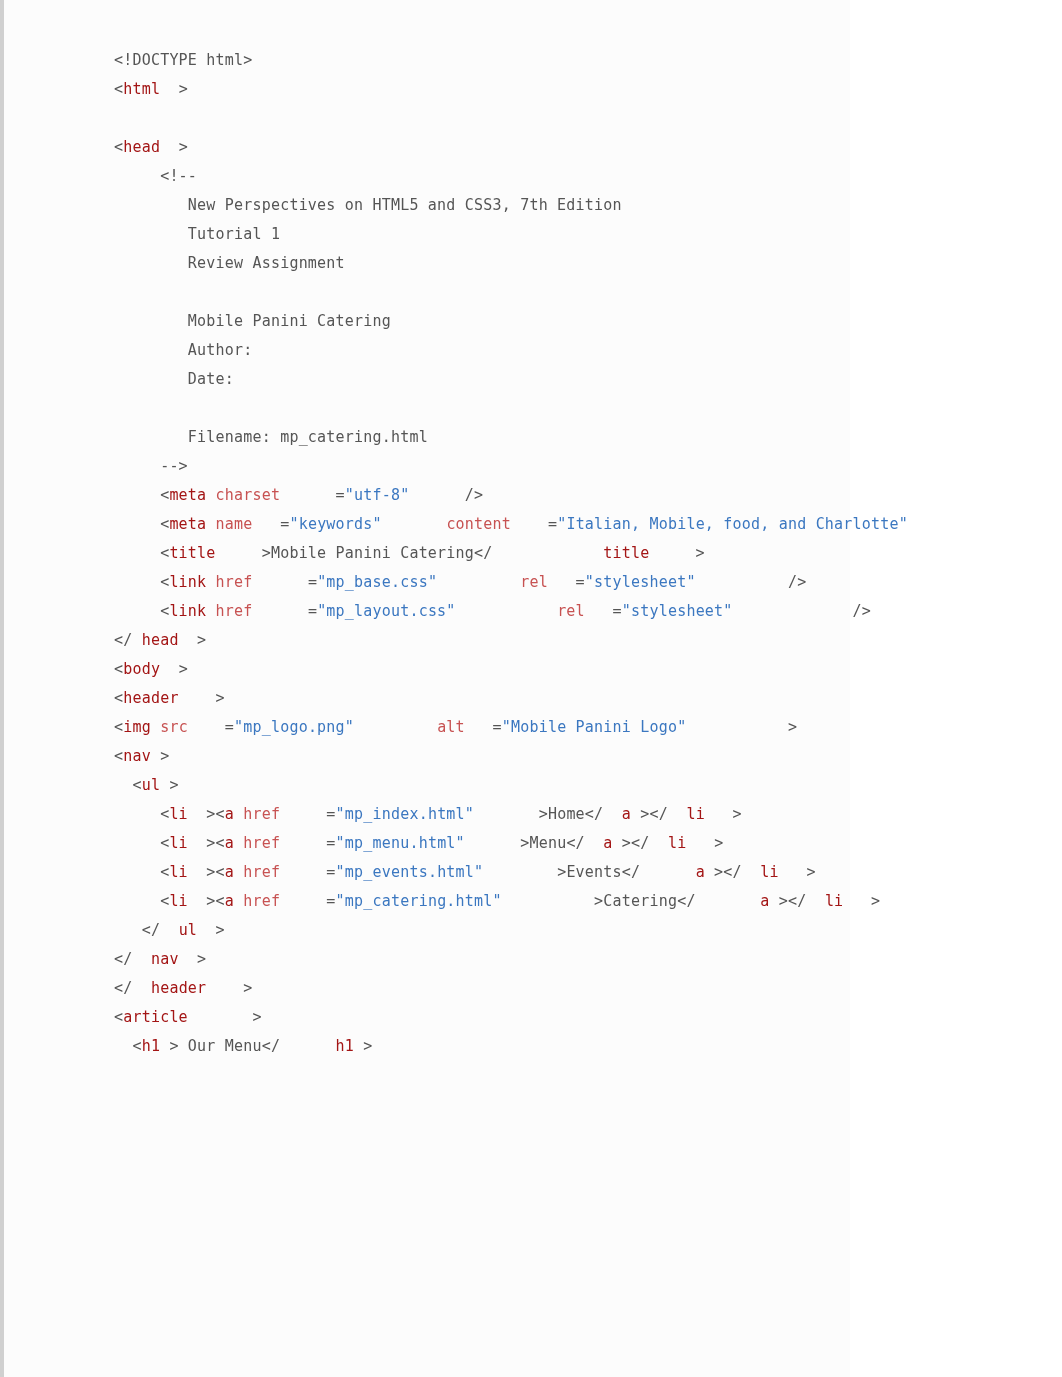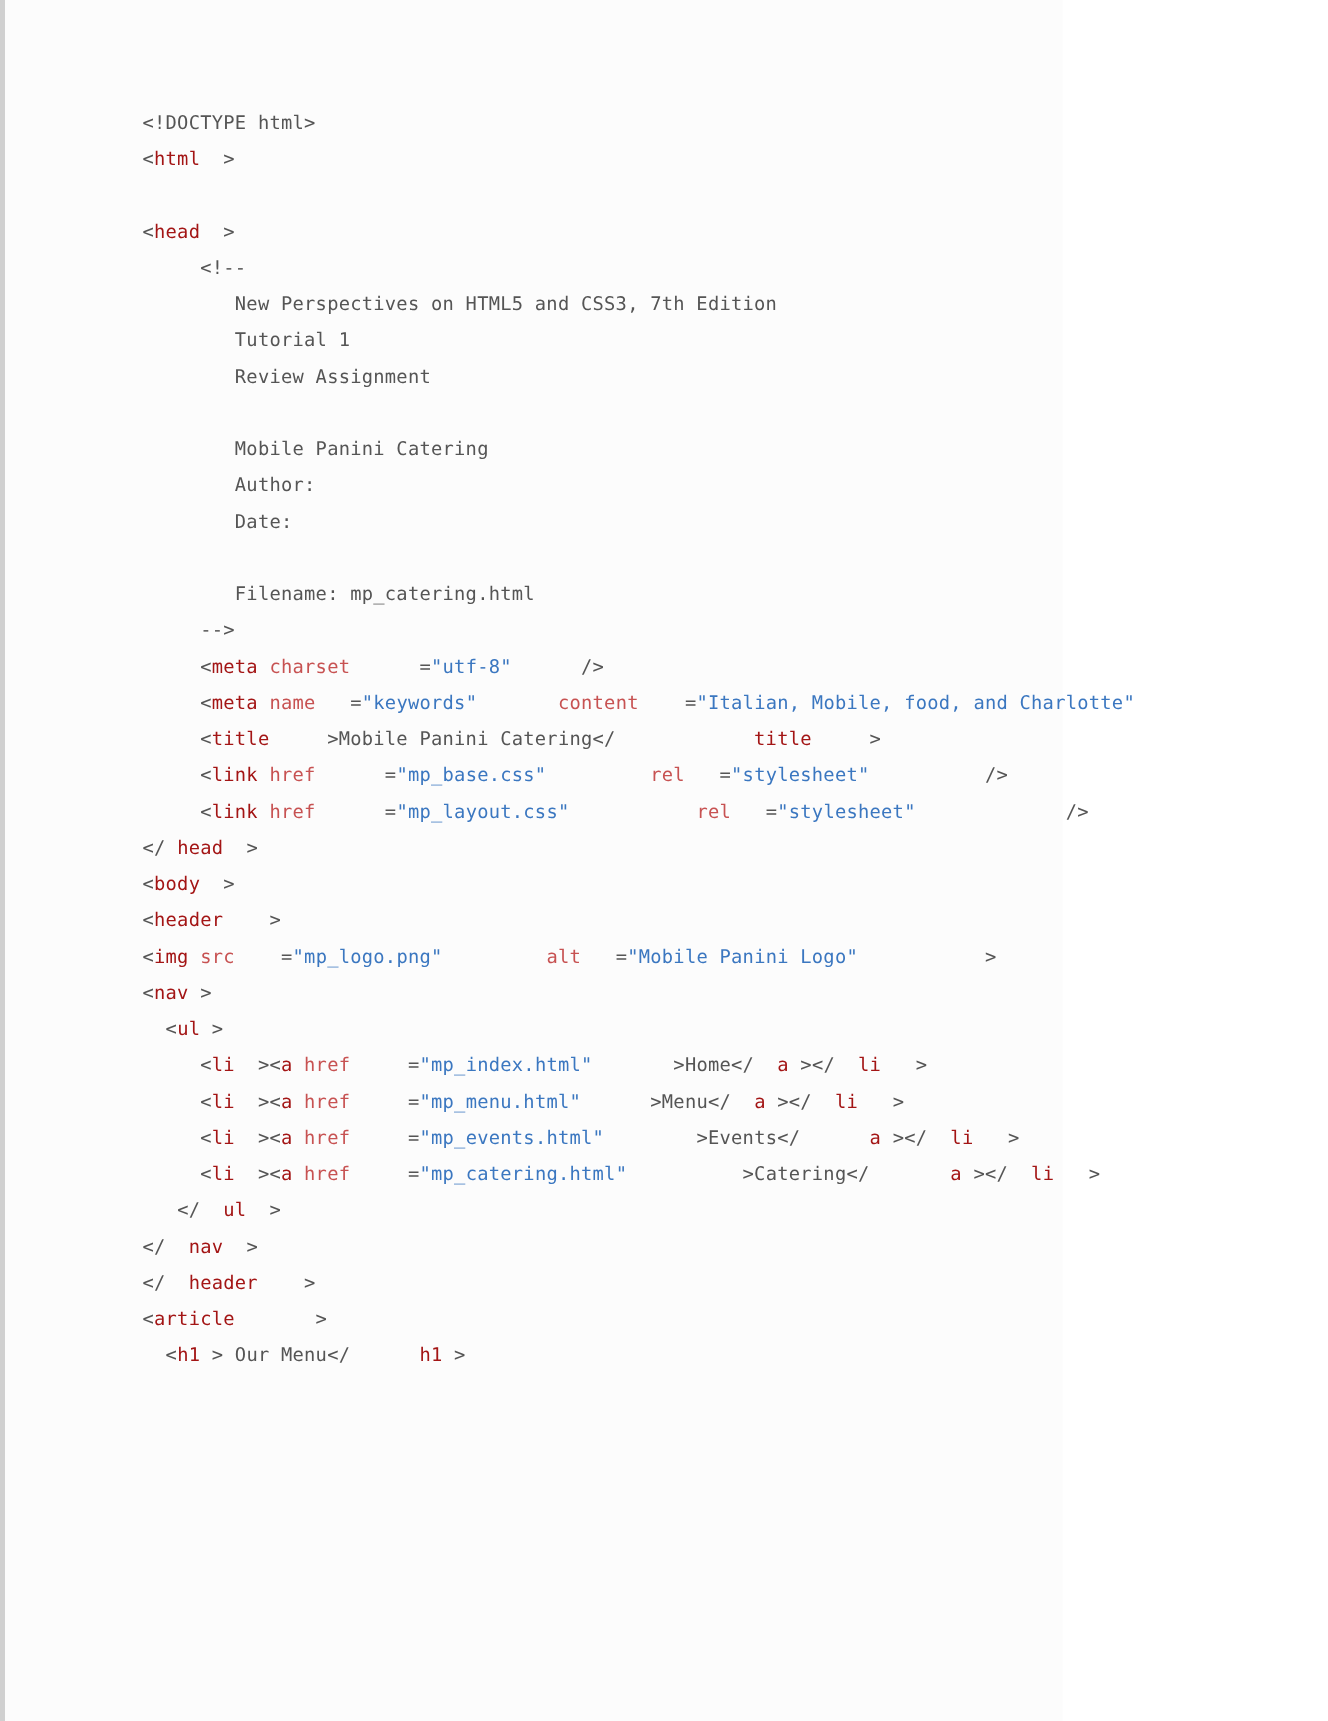--- a/index.html
+++ b/index.html
@@ -7,21 +7,21 @@
     margin: 0;
     background: #ffffff;
     font-family: "Segoe UI", Arial, sans-serif;
     font-size: 15px;
     color: #737373;
   }
   .code-block {
     background: #fcfcfc;
     border-left: 4px solid #d0d0d0;
     margin: 0;
-    padding: 84px 40px 40px 110px;
+    padding: 46px 40px 40px 110px;
     width: 850px;
     min-height: 1377px;
   }
   .line {
     line-height: 29px;
     white-space: pre;
     letter-spacing: 0.2px;
   }
   .tag-name   { color: #a31515; }
   .attr-name  { color: #c75252; }

